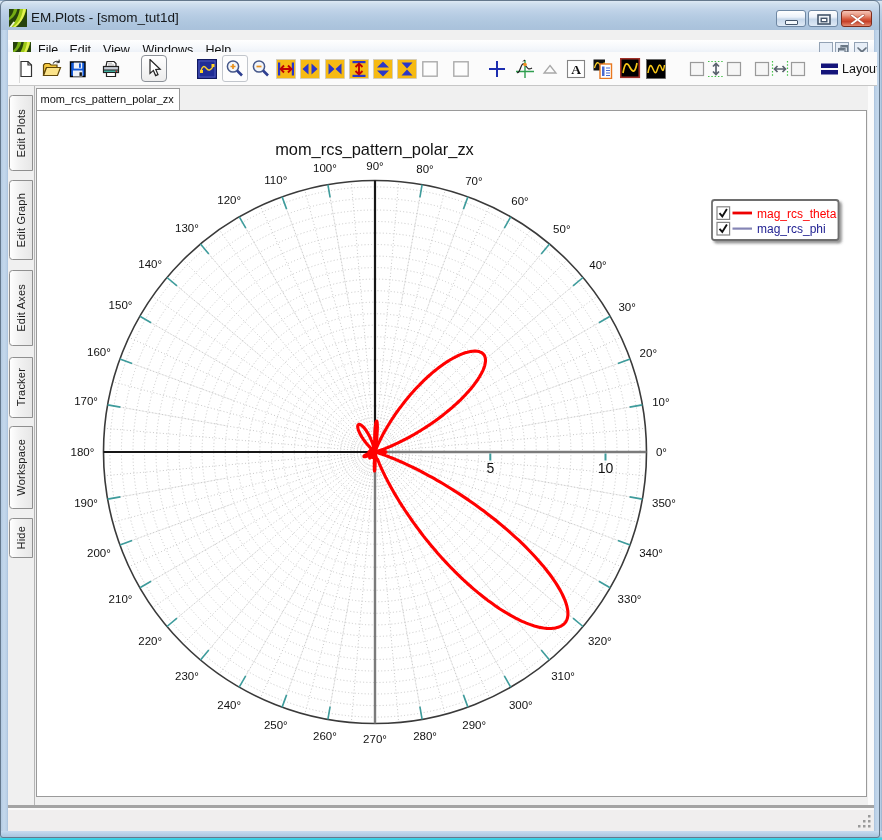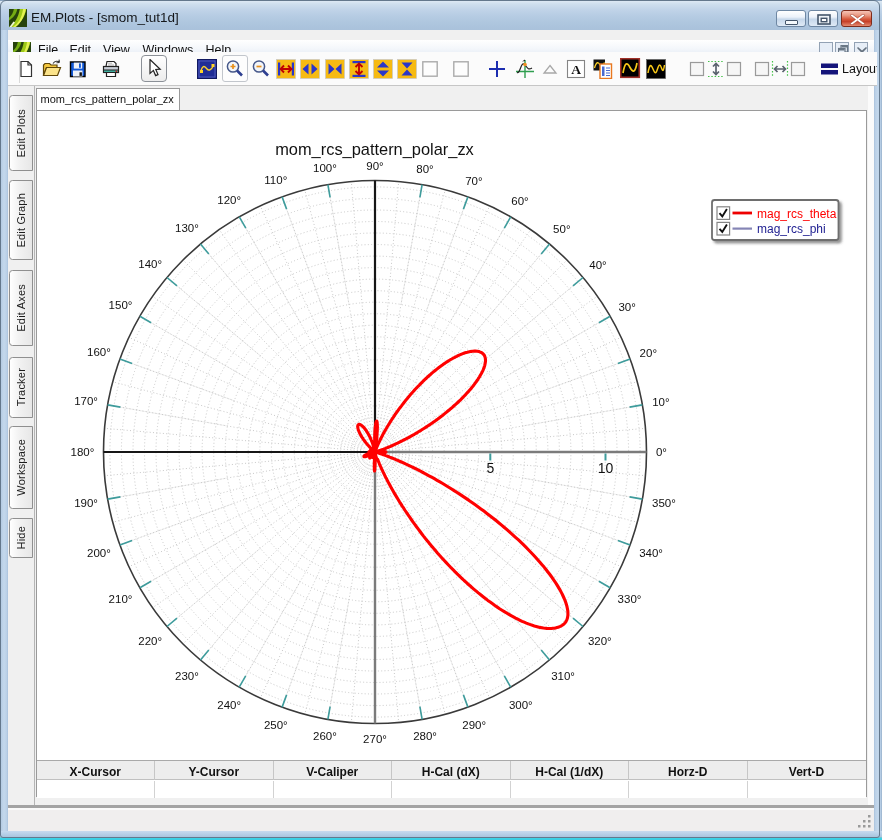--- a/index.html
+++ b/index.html
@@ -505,37 +505,20 @@
 </g>
 <rect x="715.5" y="206.3" width="12.6" height="12.6" fill="#fff" stroke="#858585" stroke-width="1.2"></rect>
 <path d="M 718.0 212.7 l 2.8 3.2 l 4.6 -7.4" fill="none" stroke="#111" stroke-width="1.9"></path>
 <line x1="731" y1="212.5" x2="750.5" y2="212.5" stroke="#ee0000" stroke-width="2.8"></line>
 <text x="755.5" y="217.3" font-size="12" fill="#ff0000">mag_rcs_theta</text>
 <rect x="715.5" y="221.9" width="12.6" height="12.6" fill="#fff" stroke="#858585" stroke-width="1.2"></rect>
 <path d="M 718.0 228.3 l 2.8 3.2 l 4.6 -7.4" fill="none" stroke="#111" stroke-width="1.9"></path>
 <line x1="731" y1="228.1" x2="750.5" y2="228.1" stroke="#8585b5" stroke-width="2.2"></line>
 <text x="755.5" y="232.9" font-size="12" fill="#1c1c90">mag_rcs_phi</text>
 </svg>
-    <div id="trk">
-      <div class="hdr"></div>
-      <div class="cell" style="left:0px;width:118.5px">X-Cursor</div>
-      <div class="cell" style="left:118.5px;width:118.5px">Y-Cursor</div>
-      <div class="cell" style="left:237px;width:118.5px">V-Caliper</div>
-      <div class="cell" style="left:355.5px;width:118.5px">H-Cal (dX)</div>
-      <div class="cell" style="left:474px;width:118.5px">H-Cal (1/dX)</div>
-      <div class="cell" style="left:592.5px;width:118.5px">Horz-D</div>
-      <div class="cell" style="left:711px;width:118px;border-right:none">Vert-D</div>
-      <div class="dcell" style="left:0px;width:118.5px"></div>
-      <div class="dcell" style="left:118.5px;width:118.5px"></div>
-      <div class="dcell" style="left:237px;width:118.5px"></div>
-      <div class="dcell" style="left:355.5px;width:118.5px"></div>
-      <div class="dcell" style="left:474px;width:118.5px"></div>
-      <div class="dcell" style="left:592.5px;width:118.5px"></div>
-      <div class="dcell" style="left:711px;width:118px;border-right:none"></div>
-    </div>
   </div>
 
   <div class="abs" style="left:867.5px;top:86px;width:6.5px;height:719px;background:#fbfbfb"></div>
   <div class="abs" id="sb-line1"></div>
   <div class="abs" id="sb-line2"></div>
   <div class="abs" id="statusbar">
     <svg style="position:absolute;right:2px;bottom:2px" width="14" height="14" viewBox="0 0 14 14">
       <g fill="#9a9a9a">
         <rect x="10" y="10" width="2.5" height="2.5"></rect>
         <rect x="10" y="5" width="2.5" height="2.5"></rect>

